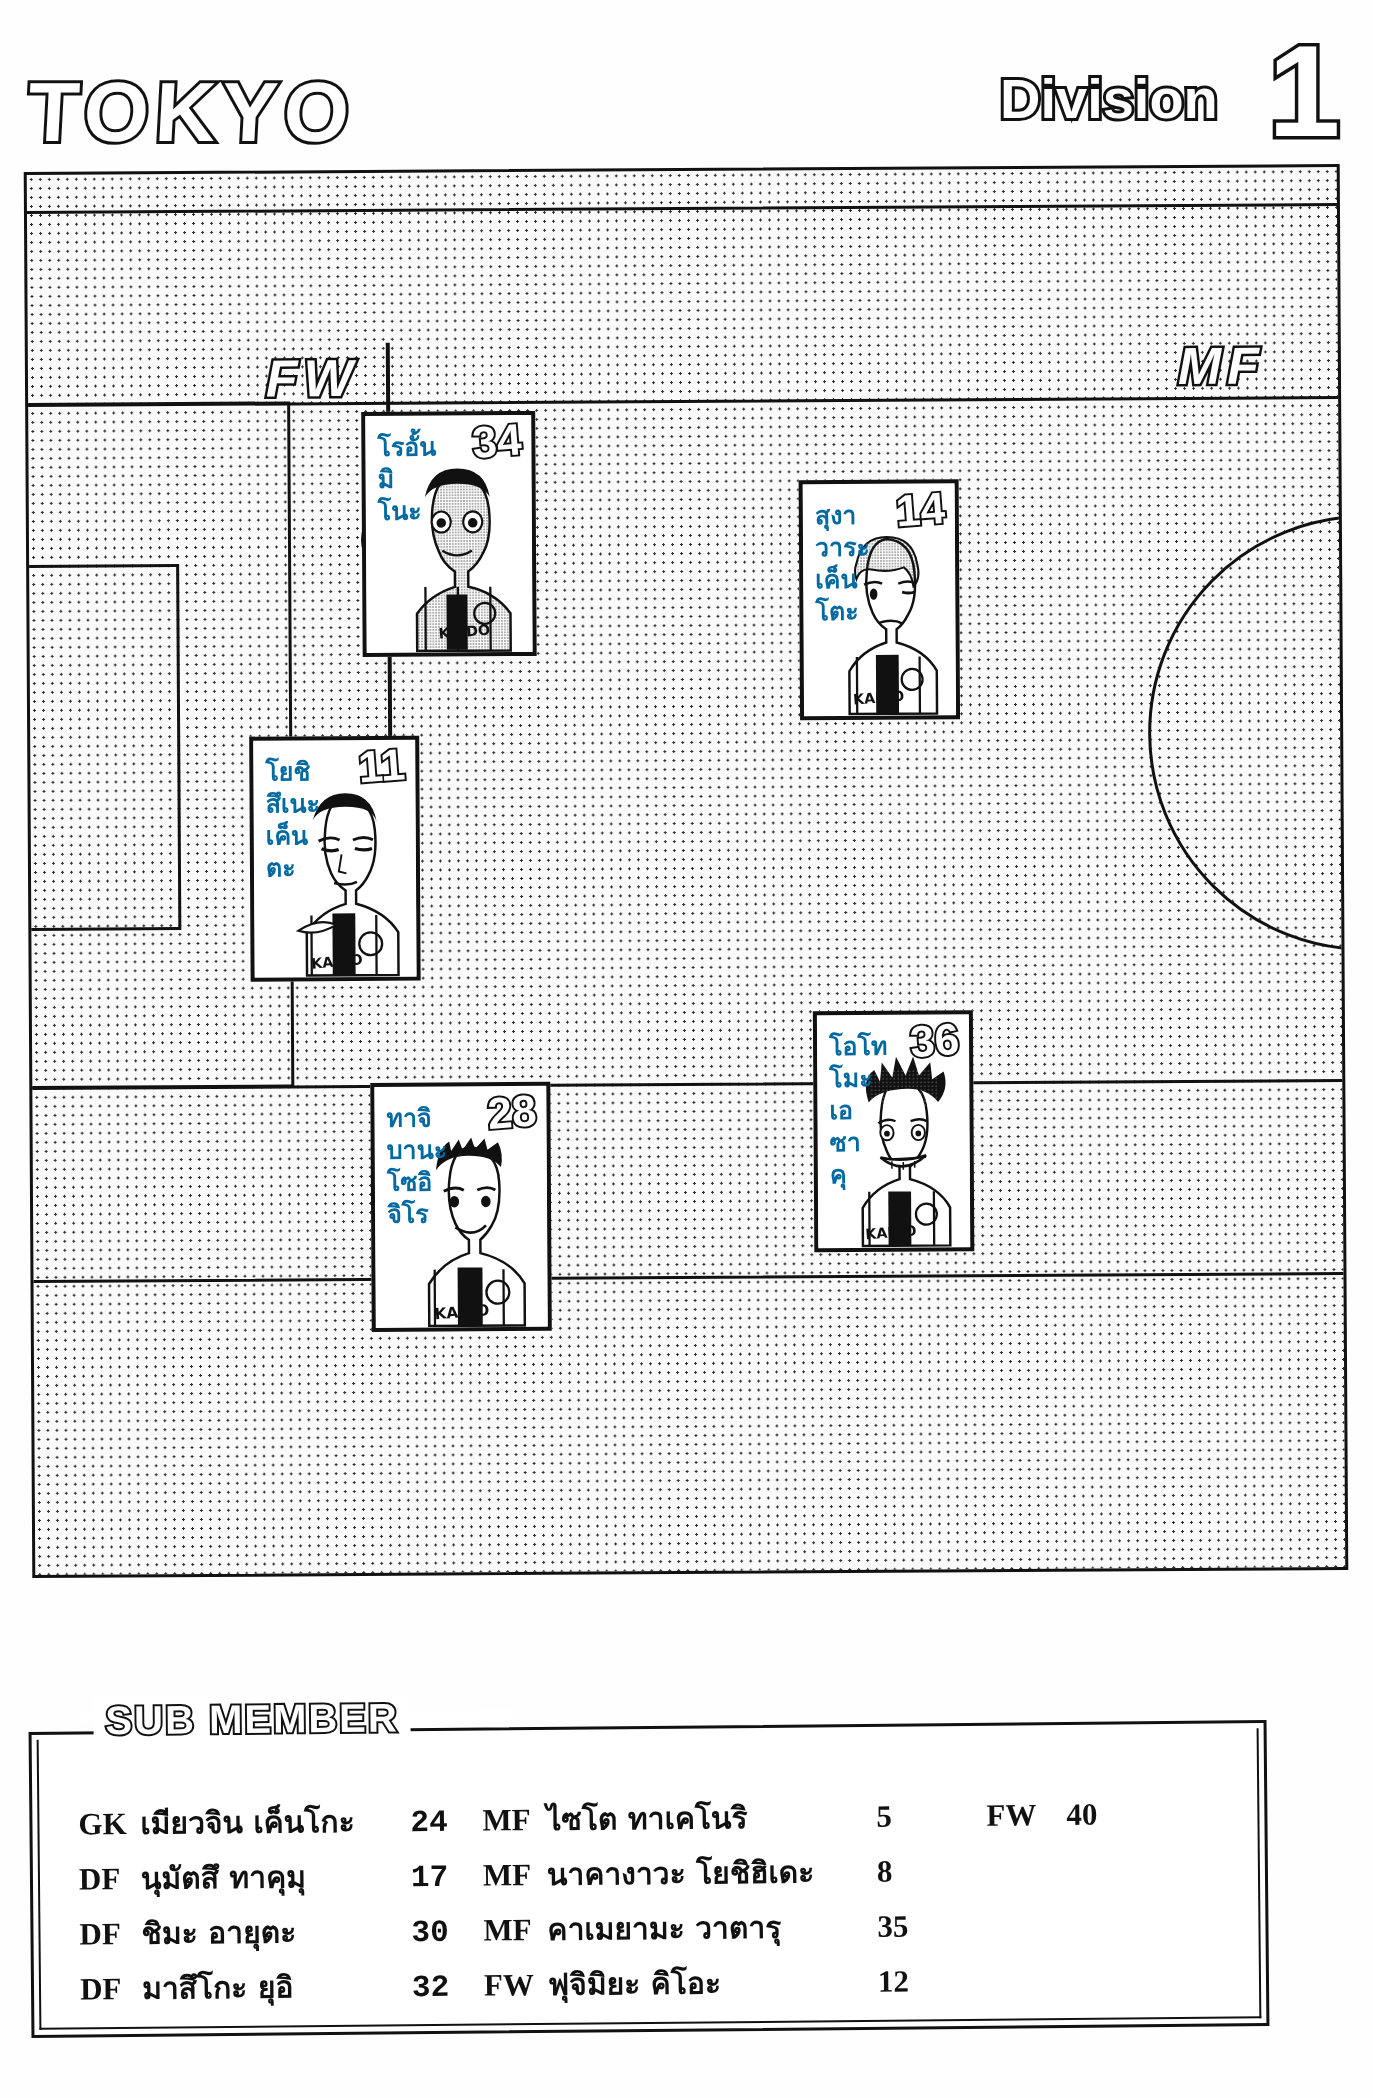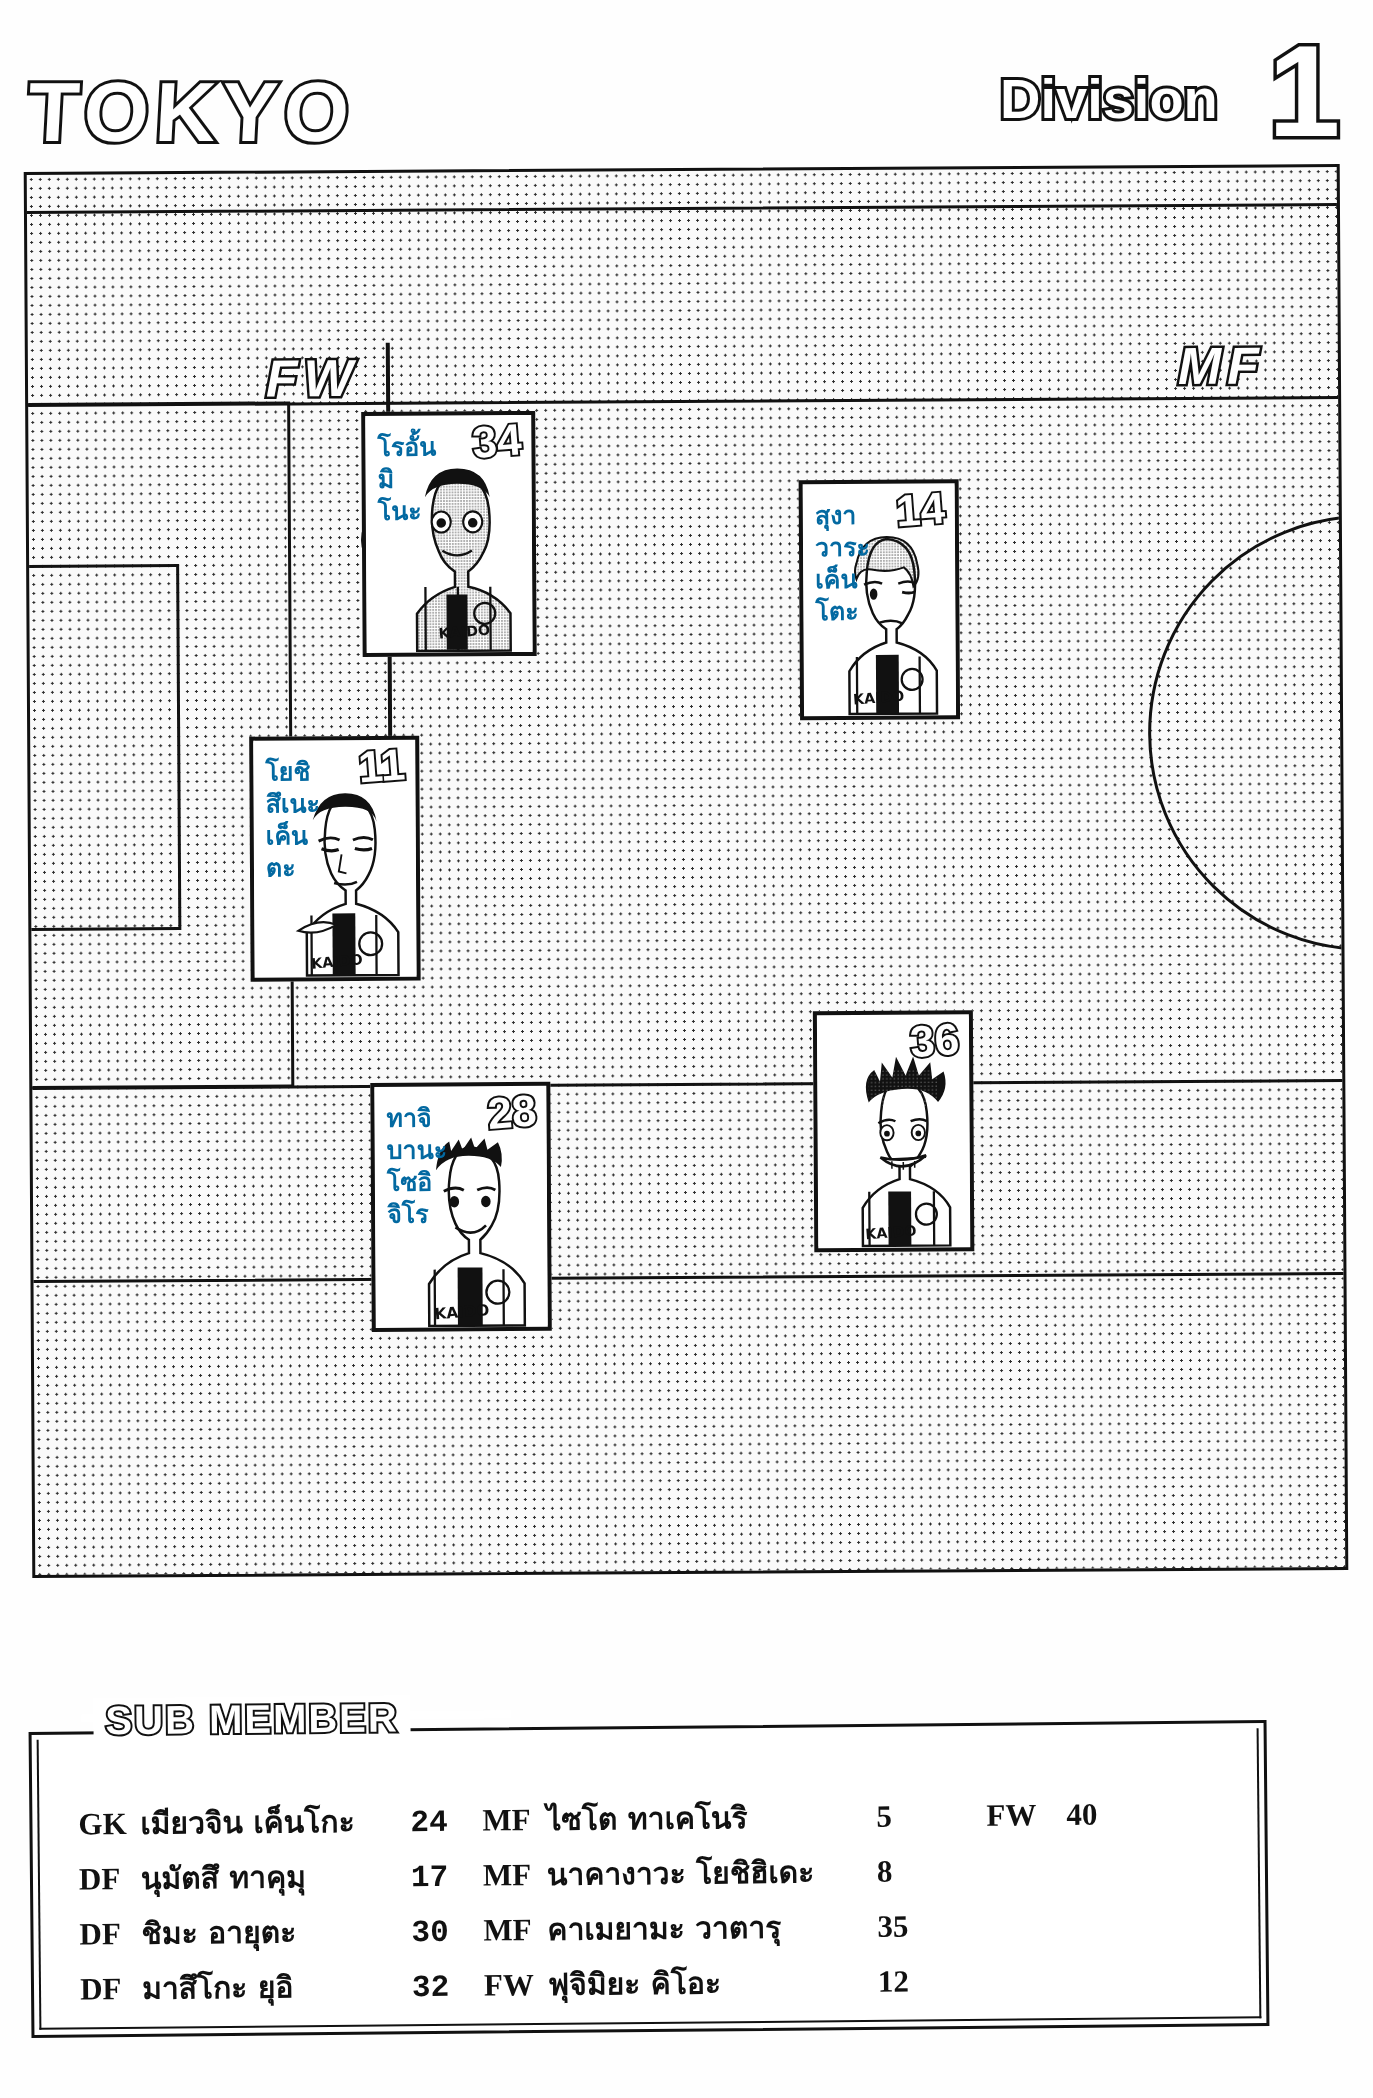--- a/index.html
+++ b/index.html
@@ -312,20 +312,27 @@
           <circle cx="106" cy="123" r="3" fill="#111"></circle>
           <path d="M66 148 q24 20 48 -2 q-24 8 -48 2 z" fill="#fff" stroke="#111" stroke-width="2.6"></path>
           <path d="M70 150 l44 -2 M78 152 l0 8 M90 153 l0 8 M102 152 l0 7" stroke="#111" stroke-width="1.6" fill="none"></path>
           <rect x="74" y="184" width="24" height="57" fill="#111"></rect>
           <path d="M54 184 l0 57 M122 184 l0 57" stroke="#111" stroke-width="2.4" fill="none"></path>
           <circle cx="114" cy="208" r="11" fill="none" stroke="#111" stroke-width="2.4"></circle>
           <text x="50" y="234" font-family="DejaVu Sans" font-size="15" font-weight="bold" fill="#111" transform="rotate(-4 50 234)">KAIDO</text>
         </svg>
       </div>
       <div class="card-num">36</div>
+      <div class="card-name">
+        <span>โอโท</span>
+        <span>โมะ</span>
+        <span>เอ</span>
+        <span>ซา</span>
+        <span>คุ</span>
+      </div>
     </div>
   </div>
 
   <div id="sub-panel">
     <div id="sub-panel-inner"></div>
     <div id="sub-title-mask"></div>
     <div id="sub-title">SUB MEMBER</div>
 
     <div class="sub-rows">
 

